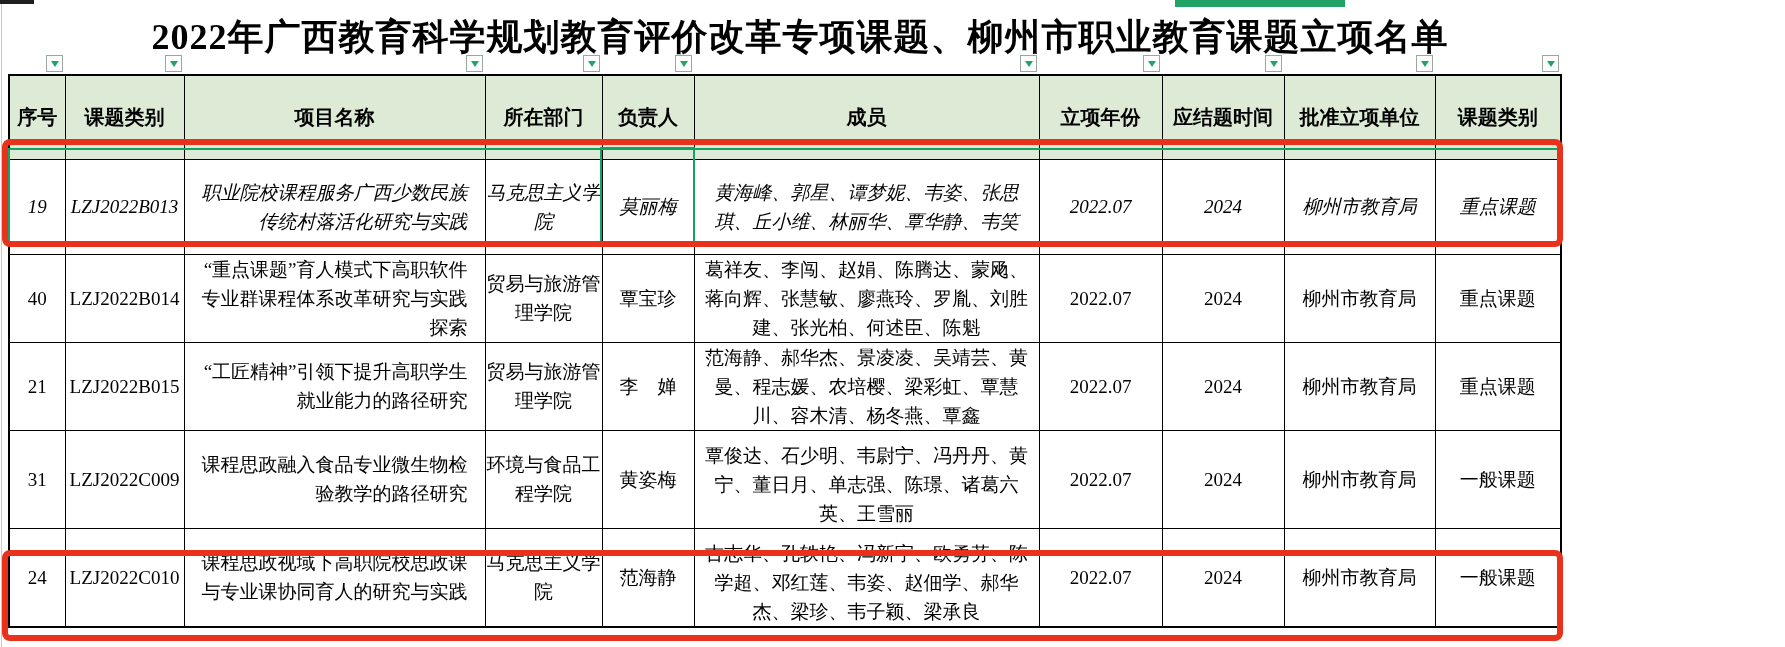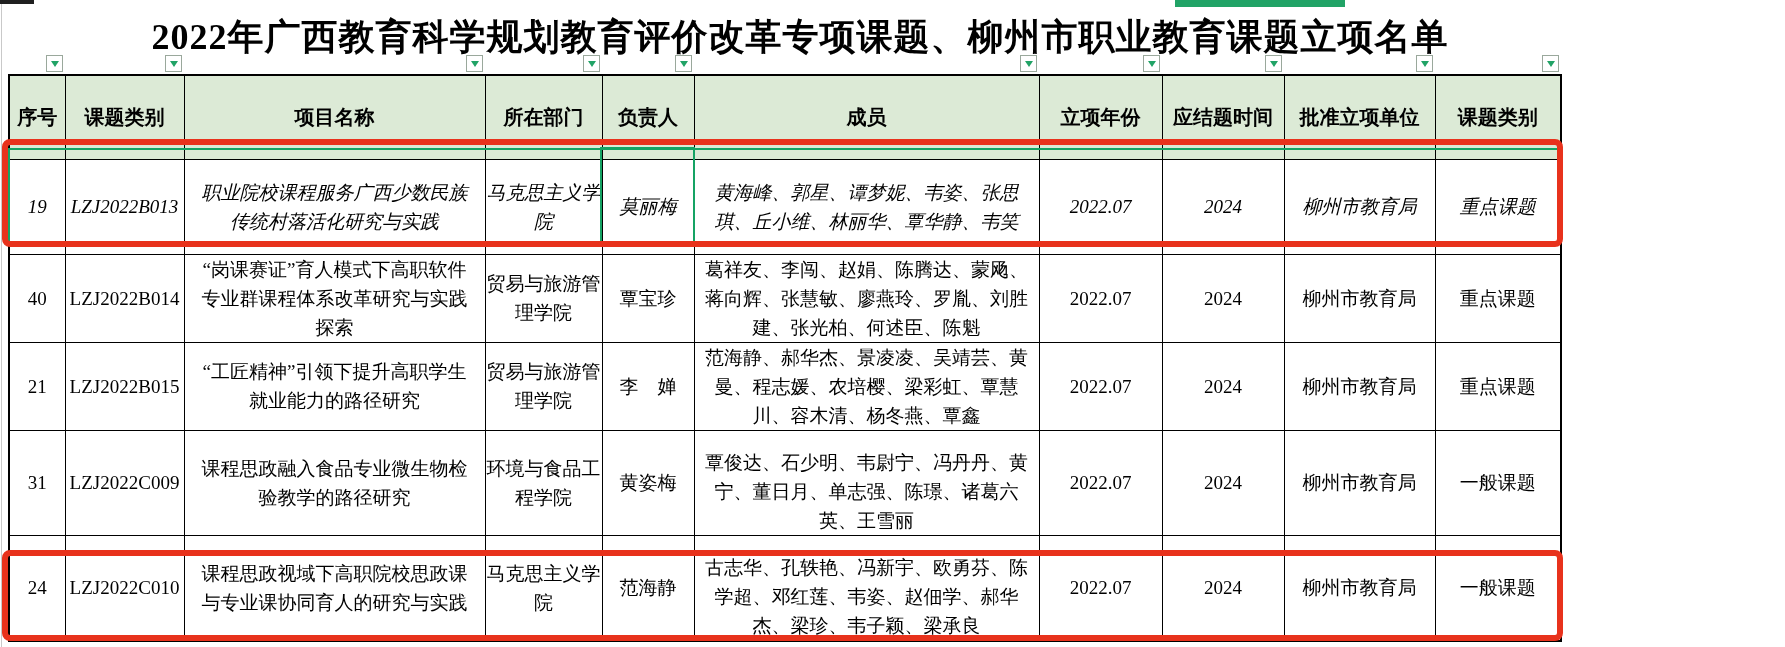--- a/index.html
+++ b/index.html
@@ -29,23 +29,23 @@
   table.grid{border:2px solid #000;}
   thead th{
     background:#dcead6;height:84px;font-size:20px;font-weight:bold;
     border-top:3px solid #000;border-bottom:2px solid #000;text-align:center;vertical-align:middle;
   }
   thead th.due{color:#000000;}
   tbody td{
     background:#ffffff;font-size:19px;line-height:29px;text-align:center;vertical-align:middle;
     word-break:break-all;
   }
-  tbody td.name{text-align:center;padding:0 17px;}
+  tbody td.name{text-align:right;padding:0 17px;}
   tbody td.members{padding:0 3px;}
-  tbody td.clip{vertical-align:top;padding-top:17px;}
+  tbody td.clip{vertical-align:top;padding-top:10px;}
   .overlay{position:absolute;pointer-events:none;}
   .sel-row{left:8px;top:148px;width:1552px;height:95px;border:2px solid #15a364;z-index:2;}
   .sel-cell{left:600px;top:147px;width:95px;height:97px;border:2px solid #15a364;z-index:2;}
   .red-box{border:6px solid #e8321c;border-radius:8px;z-index:3;}
   .red-box.r19{left:2px;top:139px;width:1561px;height:108px;}
   .red-box.r24{left:2px;top:550px;width:1561px;height:91px;}
 </style>
 </head>
 <body>
 
@@ -126,21 +126,21 @@
           <td>莫丽梅</td>
           <td class="members">黄海峰、郭星、谭梦妮、韦姿、张思琪、丘小维、林丽华、覃华静、韦笑</td>
           <td>2022.07</td>
           <td>2024</td>
           <td>柳州市教育局</td>
           <td>重点课题</td>
         </tr>
         <tr style="height: 79px;">
           <td>40</td>
           <td>LZJ2022B014</td>
-          <td class="name">“岗课赛证”育人模式下高职软件专业群课程体系改革研究与实践探索</td>
+          <td class="name">“重点课题”育人模式下高职软件专业群课程体系改革研究与实践探索</td>
           <td>贸易与旅游管理学院</td>
           <td>覃宝珍</td>
           <td class="members">葛祥友、李闯、赵娟、陈腾达、蒙飏、蒋向辉、张慧敏、廖燕玲、罗胤、刘胜建、张光柏、何述臣、陈魁</td>
           <td>2022.07</td>
           <td>2024</td>
           <td>柳州市教育局</td>
           <td>重点课题</td>
         </tr>
         <tr style="height: 78px;">
           <td>21</td>

